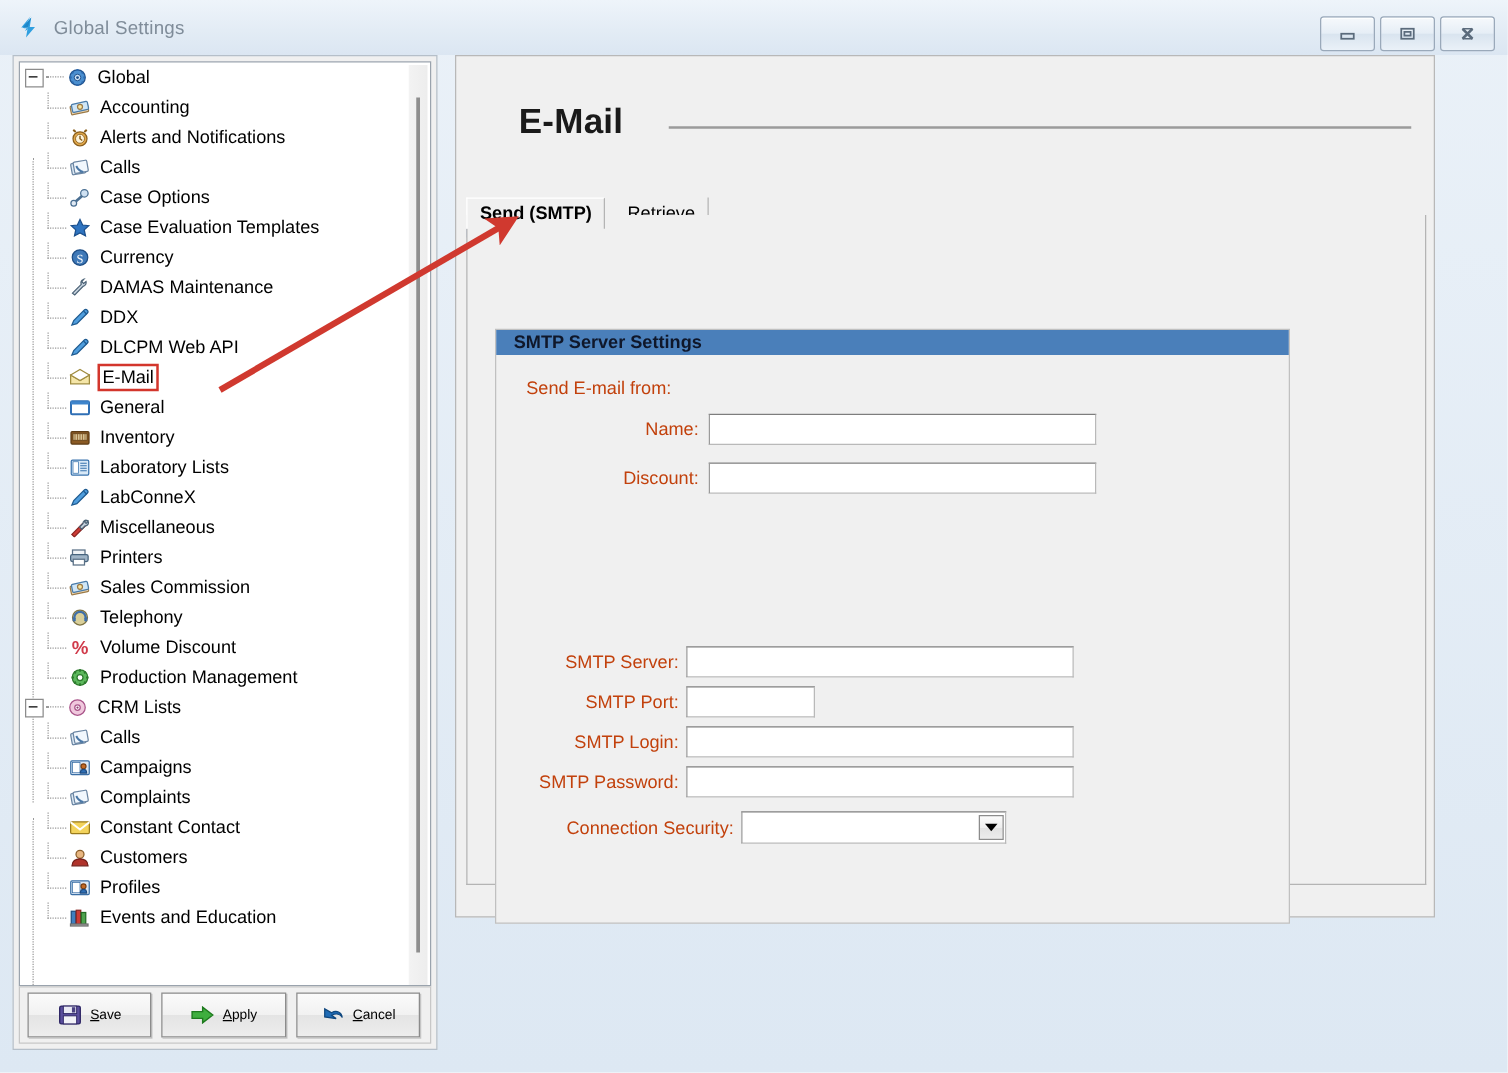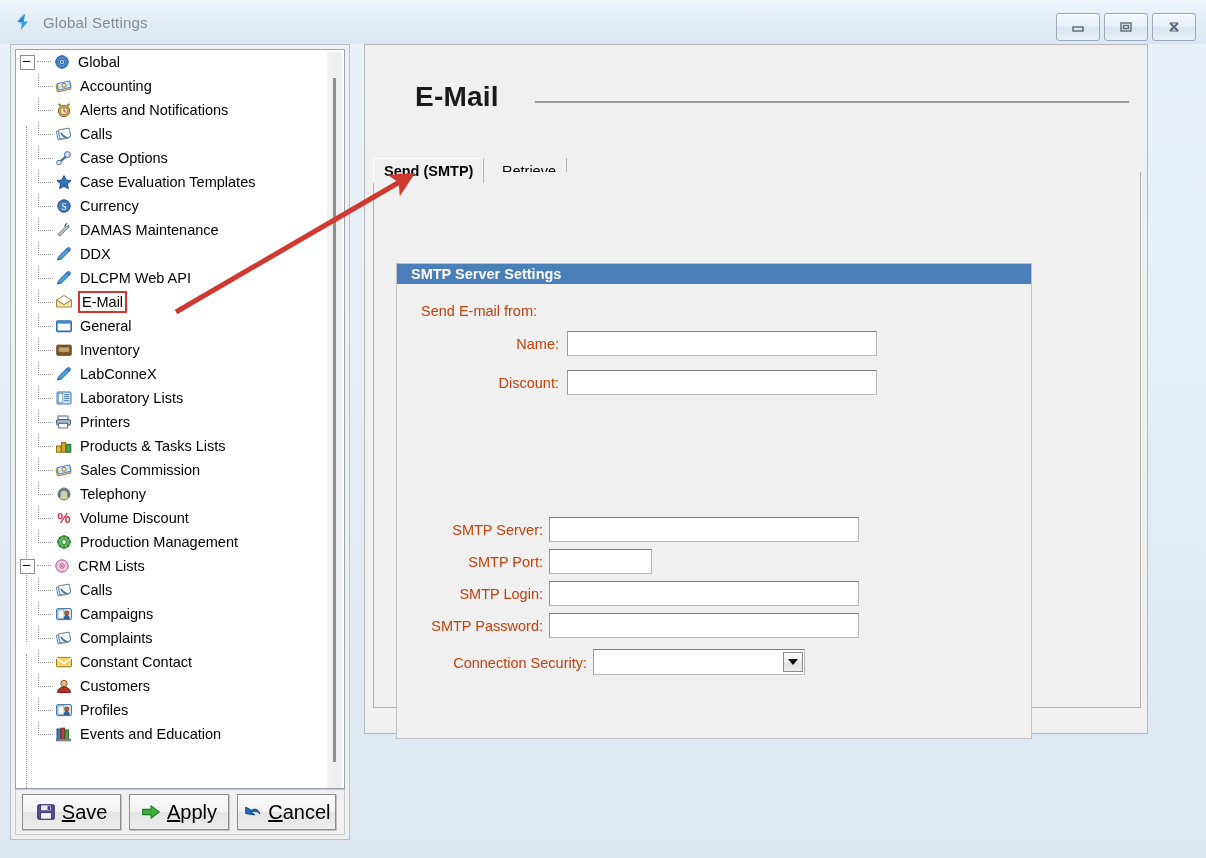--- a/index.html
+++ b/index.html
@@ -162,21 +162,21 @@
     box-sizing: border-box;
     display: flex; align-items: center;
     padding-left: 6px;
   }
   .dlg-btn {
     height: 34px; width: 100px;
     border: 1px solid #8c8c8c;
     background: linear-gradient(to bottom,#fbfbfb 0%,#f1f1f1 50%,#e4e4e4 51%,#ededed 100%);
     display: flex; align-items: center; justify-content: center;
     gap: 6px;
-    font-size: 20px;
+    font-size: 11px;
     color: #000;
     margin-right: 8px;
     box-shadow: 1px 1px 0 rgba(0,0,0,.18);
     cursor: default;
   }
   .dlg-btn .bicon { width: 20px; height: 18px; display:flex; align-items:center; justify-content:center; }
   .dlg-btn .blabel u { text-decoration: underline; }
 
   
   #right-panel {
@@ -246,21 +246,21 @@
     left: 22px; top: 91px;
     width: 636px; height: 476px;
     background: #f0f0f0;
     border: 1px solid #c0c0c0;
     box-sizing: border-box;
   }
   #gb-header {
     position: absolute;
     left: 0; top: 0; right: 0; height: 20px;
     background: #4a7fba;
-    color: #ffffff;
+    color: #0f172a;
     font-size: 14.5px;
     font-weight: bold;
     display: flex; align-items: center;
     padding-left: 14px;
     box-sizing: border-box;
   }
   .form-label {
     position: absolute;
     font-size: 14.5px;
     color: #c2410c;
@@ -501,61 +501,60 @@
                 <path d="M5 5v5.2M7 5v5.2M9 5v5.2M11 5v5.2M13 5v5.2" stroke="#8a5a24" stroke-width=".6"></path>
               </svg>
             </span>
             <span class="tree-label">Inventory</span>
           </div>
           <div class="tree-row">
             <span style="width: 18px; flex: 0 0 auto;"></span>
             <span class="child-elbow"></span>
             <span class="icon-slot">
               <svg width="18" height="16" viewBox="0 0 18 16">
-                <path d="M2.5 14 4 10.4 12.3 2.1c.7-.7 1.8-.7 2.5 0 .7.7.7 1.8 0 2.5L6.5 12.9Z" fill="#4f9ddd" stroke="#1f5b90"></path>
-                <path d="M11.8 2.8 14.4 5.4" stroke="#1f5b90"></path>
-              </svg>
-            </span>
-            <span class="tree-label">LabConneX</span>
-          </div>
-          <div class="tree-row">
-            <span style="width: 18px; flex: 0 0 auto;"></span>
-            <span class="child-elbow"></span>
-            <span class="icon-slot">
-              <svg width="18" height="16" viewBox="0 0 18 16">
                 <rect x="2" y="2" width="14" height="12" rx="1" fill="#d9e9f7" stroke="#3973ad"></rect>
                 <rect x="3.4" y="3.4" width="4.4" height="9.2" fill="#fff" stroke="#3973ad" stroke-width=".6"></rect>
                 <path d="M9.2 4.6h5.2M9.2 6.6h5.2M9.2 8.6h5.2M9.2 10.6h5.2" stroke="#3973ad" stroke-width=".9"></path>
               </svg>
             </span>
             <span class="tree-label">Laboratory Lists</span>
           </div>
           <div class="tree-row">
             <span style="width: 18px; flex: 0 0 auto;"></span>
             <span class="child-elbow"></span>
             <span class="icon-slot">
               <svg width="18" height="16" viewBox="0 0 18 16">
+                <path d="M2.5 14 4 10.4 12.3 2.1c.7-.7 1.8-.7 2.5 0 .7.7.7 1.8 0 2.5L6.5 12.9Z" fill="#4f9ddd" stroke="#1f5b90"></path>
+                <path d="M11.8 2.8 14.4 5.4" stroke="#1f5b90"></path>
+              </svg>
+            </span>
+            <span class="tree-label">LabConneX</span>
+          </div>
+          <div class="tree-row">
+            <span style="width: 18px; flex: 0 0 auto;"></span>
+            <span class="child-elbow"></span>
+            <span class="icon-slot">
+              <svg width="18" height="16" viewBox="0 0 18 16">
+                <path d="M2.5 13.5 11 5l2 2-8.5 8.5Z" fill="#cc3b36" stroke="#8a2420"></path>
+                <path d="M15 2.5c-1.8-.9-3.8.4-3.6 2.3L8.6 7.6l1.8 1.8 2.8-2.8c1.9.2 3.2-1.8 2.3-3.6l-1.6 1.7-1.5-1.5Z" fill="#c6d2de" stroke="#4b6276"></path>
+              </svg>
+            </span>
+            <span class="tree-label">Miscellaneous</span>
+          </div>
+          <div class="tree-row">
+            <span style="width: 18px; flex: 0 0 auto;"></span>
+            <span class="child-elbow"></span>
+            <span class="icon-slot">
+              <svg width="18" height="16" viewBox="0 0 18 16">
                 <rect x="3" y="2" width="10" height="4" fill="#eef2f6" stroke="#5a7086"></rect>
                 <rect x="1.5" y="5.6" width="14" height="5.6" rx="1.4" fill="#9fb4c7" stroke="#46637d"></rect>
                 <rect x="3.6" y="9.4" width="9" height="4.6" fill="#ffffff" stroke="#5a7086"></rect>
               </svg>
             </span>
             <span class="tree-label">Printers</span>
-          </div>
-          <div class="tree-row">
-            <span style="width: 18px; flex: 0 0 auto;"></span>
-            <span class="child-elbow"></span>
-            <span class="icon-slot">
-              <svg width="18" height="16" viewBox="0 0 18 16">
-                <rect x="1.6" y="8" width="4.4" height="6.2" fill="#e8c23c" stroke="#8a6d12"></rect>
-                <rect x="6.4" y="4.4" width="4.4" height="9.8" fill="#d9a12e" stroke="#8a6d12"></rect>
-                <rect x="11.2" y="6.4" width="4.6" height="7.8" fill="#4da34d" stroke="#246b24"></rect>
-              </svg>
-            </span>
-            <span class="tree-label">Products &amp; Tasks Lists</span>
           </div>
           <div class="tree-row">
             <span style="width: 18px; flex: 0 0 auto;"></span>
             <span class="child-elbow"></span>
             <span class="icon-slot">
               <svg width="18" height="16" viewBox="0 0 18 16">
                 <rect x="1.5" y="5.5" width="14" height="7" rx="1" fill="#f0d9b5" stroke="#9c7a46" transform="rotate(-12 9 9)"></rect>
                 <rect x="2.5" y="4.2" width="13" height="6.6" rx="1" fill="#cfe6f7" stroke="#4a7ba8" transform="rotate(-12 9 7.5)"></rect>
                 <circle cx="9" cy="7.4" r="2" fill="#f7e6a0" stroke="#9c7a46"></circle>
               </svg>

